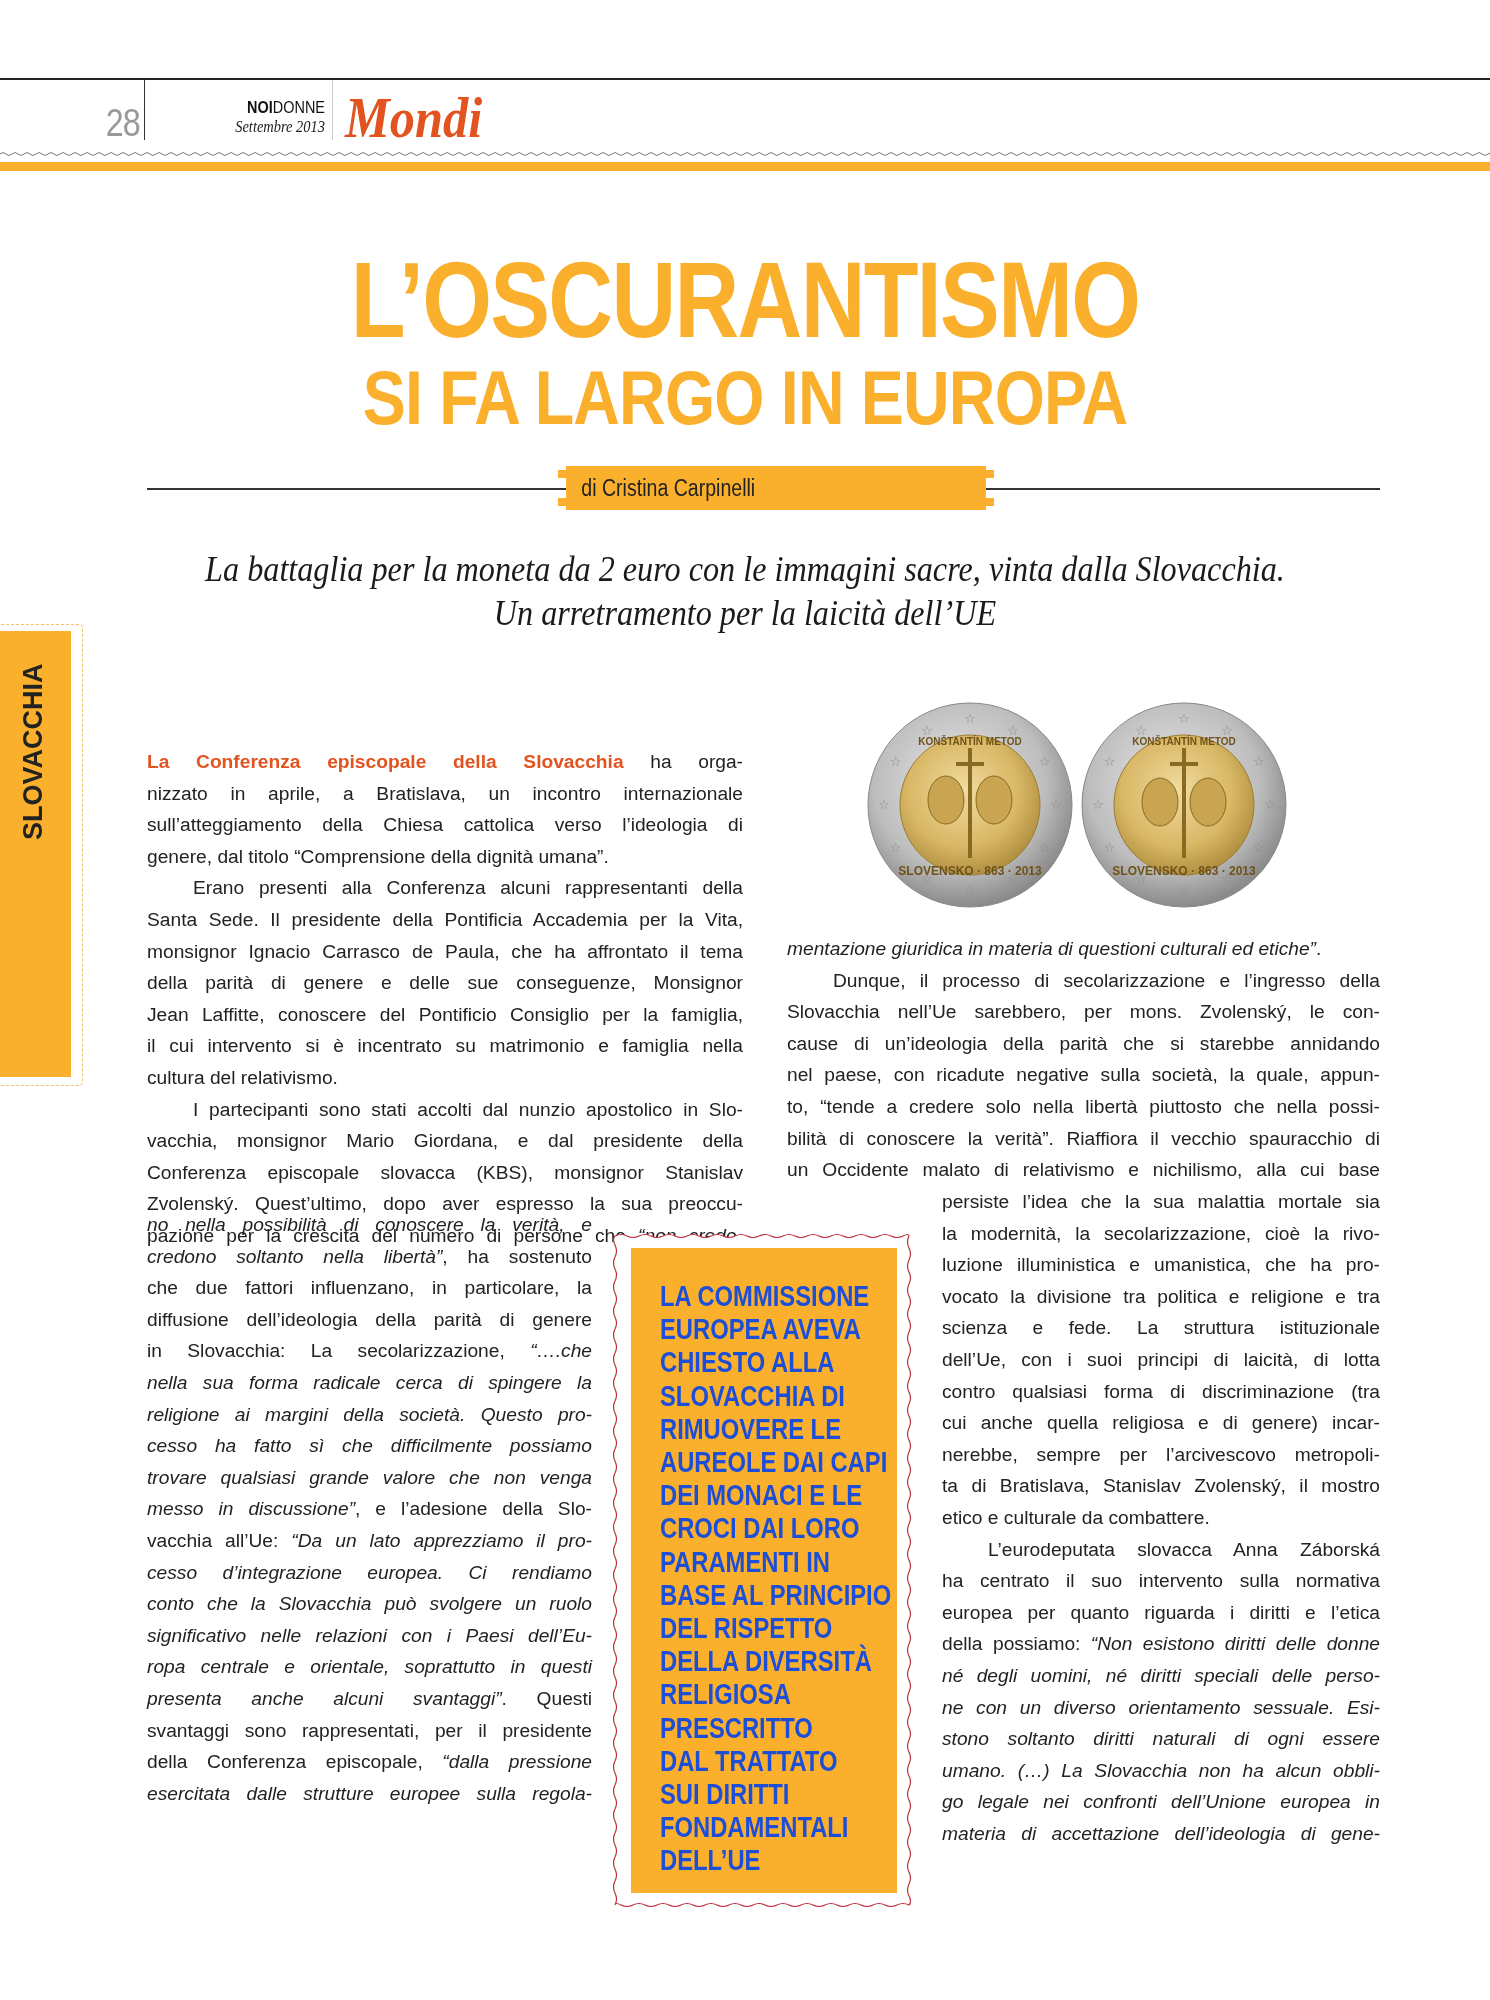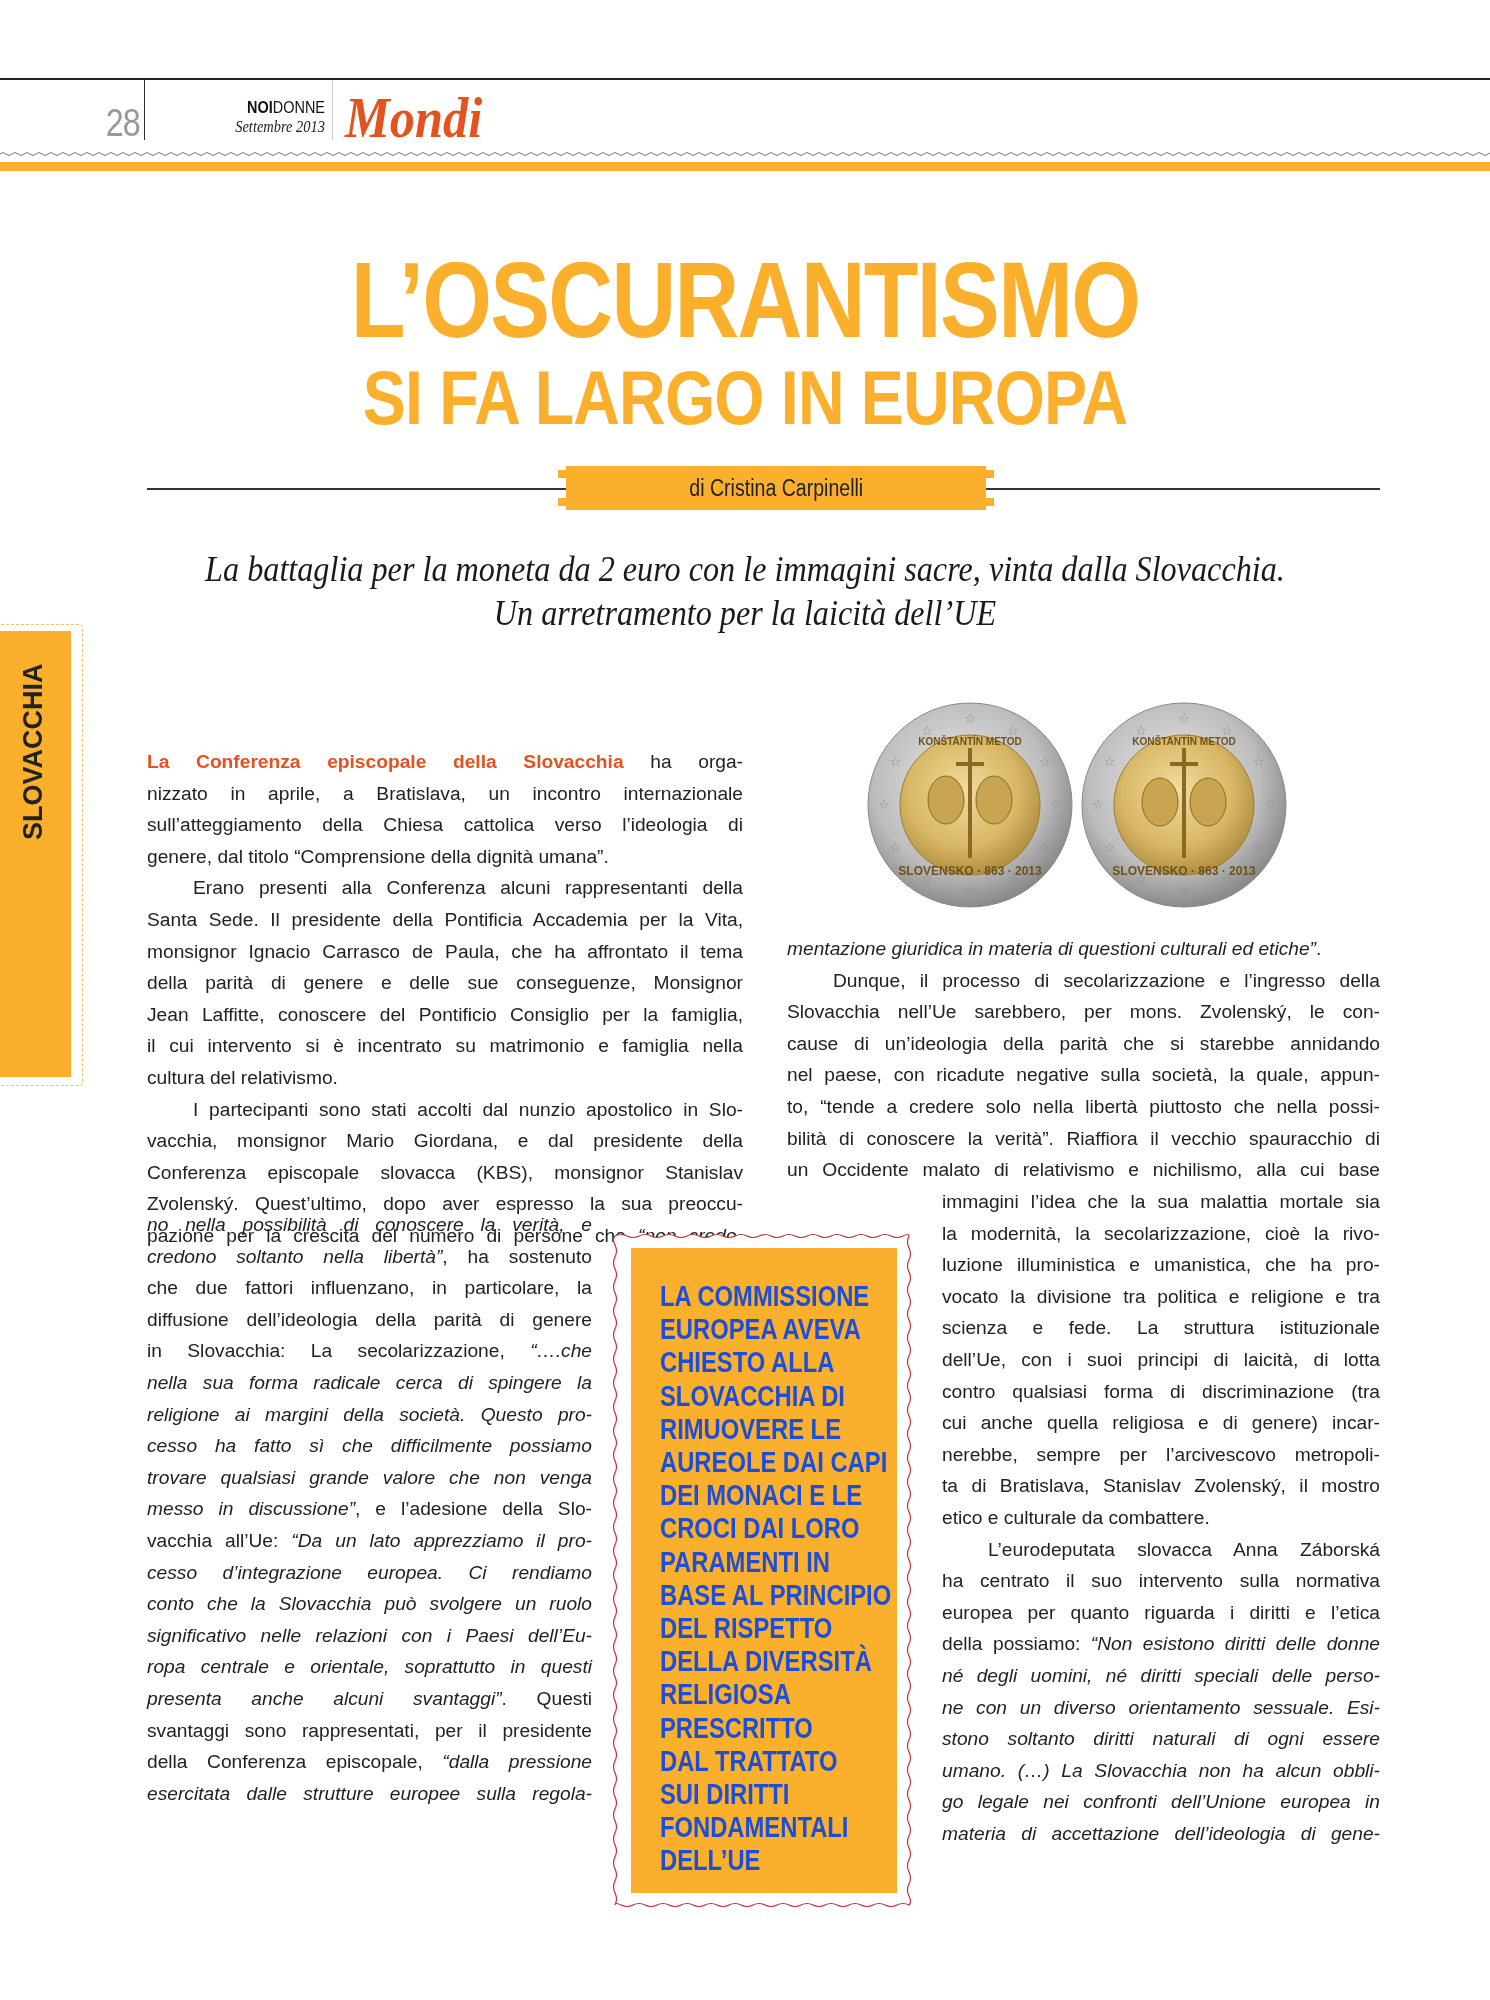--- a/index.html
+++ b/index.html
@@ -14,21 +14,21 @@
   .mag-name b{font-weight:bold;}
   .mag-date{font-family:"Liberation Serif",serif;font-style:italic;font-size:17px;line-height:20px;color:#222;display:block;transform:scaleX(.85);transform-origin:right;}
   .vsep2{left:332px;top:80px;width:1px;height:60px;background:#ccc;}
   .section{left:345px;top:88px;font-family:"Liberation Serif",serif;font-style:italic;font-weight:bold;font-size:56px;line-height:60px;color:#E2531F;transform:scaleX(.9);transform-origin:left;}
   .wave{left:0;top:150px;width:1490px;height:8px;}
   .orange-bar{left:0;top:162px;width:1490px;height:9px;background:#FBB02D;}
   
   .title1{left:0;top:250px;width:1490px;text-align:center;font-weight:bold;font-size:108px;line-height:100px;color:#FBB02D;letter-spacing:-2px;transform:scaleX(.83);}
   .title2{left:0;top:362px;width:1490px;text-align:center;font-weight:bold;font-size:76px;line-height:72px;color:#FBB02D;letter-spacing:-1px;transform:scaleX(.85);}
   .byline-rule{left:147px;top:488px;width:1233px;height:2px;background:#333;}
-  .byline{left:566px;top:466px;width:420px;height:44px;background:#FBB02D;text-align:center;font-size:23px;line-height:44px;color:#222;}
+  .byline{left:566px;top:466px;width:420px;height:44px;background:#FBB02D;font-size:23px;line-height:44px;color:#222;}
   .byline span{display:inline-block;transform:scaleX(.85);}
   .bl-notch{width:8px;height:8px;background:#FBB02D;}
   
   .subtitle{left:100px;top:548px;width:1290px;text-align:center;font-family:"Liberation Serif",serif;font-style:italic;font-size:35px;line-height:44px;color:#1a1a1a;}
   .subtitle span{display:block;transform:scaleX(.92);}
   
   .side-outer{left:-4px;top:624px;width:86px;height:460px;border:1px dashed #f1c06b;border-left:none;border-radius:0 4px 4px 0;}
   .side-tab{left:0;top:631px;width:71px;height:446px;background:#FBB02D;}
   .side-label{left:18px;top:640px;width:40px;height:200px;}
   .side-label span{position:absolute;left:0;top:0;writing-mode:vertical-rl;transform:rotate(180deg);font-weight:bold;font-size:27px;color:#222;letter-spacing:0;height:200px;text-align:left;}
@@ -130,21 +130,21 @@
     <span class="line last"><i>mentazione giuridica in materia di questioni culturali ed etiche”</i><span>.</span></span>
     <span class="line" style="padding-left: 46px;"><span>Dunque, il processo di secolarizzazione e l’ingresso della</span></span>
     <span class="line"><span>Slovacchia nell’Ue sarebbero, per mons. Zvolenský, le con-</span></span>
     <span class="line"><span>cause di un’ideologia della parità che si starebbe annidando</span></span>
     <span class="line"><span>nel paese, con ricadute negative sulla società, la quale, appun-</span></span>
     <span class="line"><span>to, “tende a credere solo nella libertà piuttosto che nella possi-</span></span>
     <span class="line"><span>bilità di conoscere la verità”. Riaffiora il vecchio spauracchio di</span></span>
     <span class="line"><span>un Occidente malato di relativismo e nichilismo, alla cui base</span></span>
   </div>
 <div class="abs col colR2">
-    <span class="line"><span>immagini l’idea che la sua malattia mortale sia</span></span>
+    <span class="line"><span>persiste l’idea che la sua malattia mortale sia</span></span>
     <span class="line"><span>la modernità, la secolarizzazione, cioè la rivo-</span></span>
     <span class="line"><span>luzione illuministica e umanistica, che ha pro-</span></span>
     <span class="line"><span>vocato la divisione tra politica e religione e tra</span></span>
     <span class="line"><span>scienza e fede. La struttura istituzionale</span></span>
     <span class="line"><span>dell’Ue, con i suoi principi di laicità, di lotta</span></span>
     <span class="line"><span>contro qualsiasi forma di discriminazione (tra</span></span>
     <span class="line"><span>cui anche quella religiosa e di genere) incar-</span></span>
     <span class="line"><span>nerebbe, sempre per l’arcivescovo metropoli-</span></span>
     <span class="line"><span>ta di Bratislava, Stanislav Zvolenský, il mostro</span></span>
     <span class="line last"><span>etico e culturale da combattere.</span></span>

